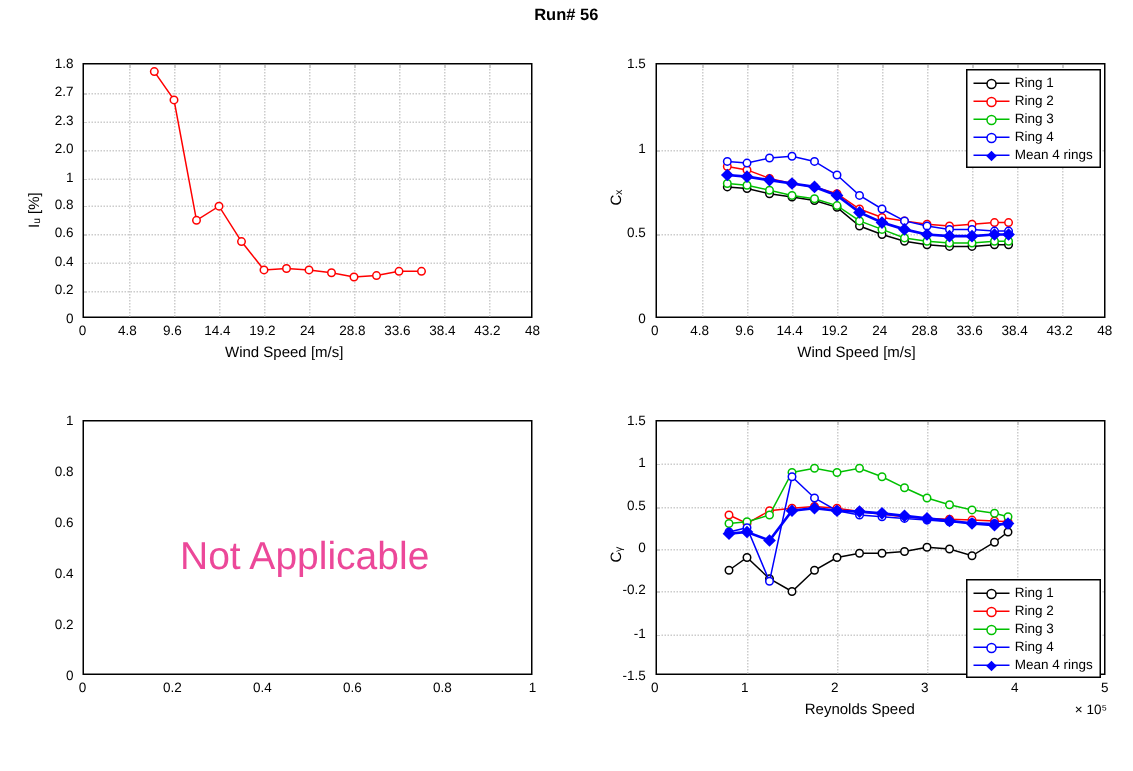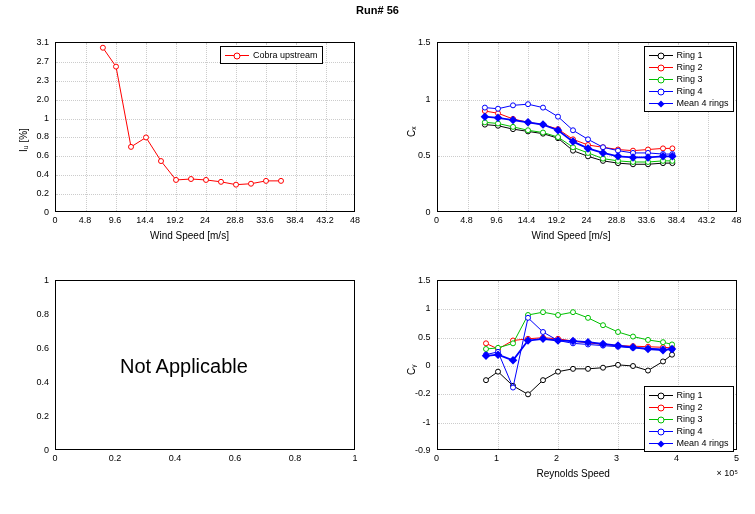--- a/index.html
+++ b/index.html
@@ -60,23 +60,23 @@
     padding: 2px 4px;
   }
   .legend .row { display: flex; align-items: center; gap: 4px; height: 12px;}
   .swatch-line { width: 24px; height: 0; border-top: 1px solid; position: relative;}
   .swatch-line .dot { position:absolute; left:50%; top:0; transform:translate(-50%,-50%); width:5px; height:5px; border:1px solid; border-radius:50%; background:#fff;}
   .swatch-line .diam { position:absolute; left:50%; top:0; transform:translate(-50%,-50%) rotate(45deg); width:5px; height:5px; background:#00f;}
   svg { position:absolute; left:0; top:0; overflow:visible; }
   .pt { fill:#fff; stroke-width:1; }
   .na-text {
     position: absolute;
-    font-size: 20px;
+    font-size: 26px;
     font-family: Arial;
-    color:#000000;
+    color:#ec4899;
   }
   .exp {
     position:absolute;
     font-size:9px;
   }
 </style>
 </head>
 <body>
 
 <div class="title">Run# 56</div>
@@ -114,49 +114,41 @@
           <circle cx="150" cy="136.94444444444446" r="2.5" class="pt" stroke="#ff0000" fill="#fff"></circle>
           <circle cx="164.99999999999997" cy="138.83333333333334" r="2.5" class="pt" stroke="#ff0000" fill="#fff"></circle>
           <circle cx="180" cy="141.66666666666666" r="2.5" class="pt" stroke="#ff0000" fill="#fff"></circle>
           <circle cx="195" cy="140.72222222222223" r="2.5" class="pt" stroke="#ff0000" fill="#fff"></circle>
           <circle cx="210.00000000000003" cy="137.88888888888889" r="2.5" class="pt" stroke="#ff0000" fill="#fff"></circle>
           <circle cx="225" cy="137.88888888888889" r="2.5" class="pt" stroke="#ff0000" fill="#fff"></circle>
         </svg>
       </div>
     <div class="axis-label ylabel" style="left:18px; top:120px;">Iᵤ [%]</div>
     <div class="axis-label" style="left:150px; top:198px;">Wind Speed [m/s]</div>
-    <div class="legend" style="left:220px; top:14px;">
-      <div class="row">
-        <span class="swatch-line" style="border-color:#ff0000;">
-            <span class="dot" style="border-color:#ff0000;"></span>
-          </span>
-        <span>Cobra upstream</span>
-      </div>
-    </div>
   <div class="tick tick-x" style="left: 55px; top: 183px;">0</div>
       <div class="tick tick-x" style="left: 85px; top: 183px;">4.8</div>
       <div class="tick tick-x" style="left: 115px; top: 183px;">9.6</div>
       <div class="tick tick-x" style="left: 145px; top: 183px;">14.4</div>
       <div class="tick tick-x" style="left: 175px; top: 183px;">19.2</div>
       <div class="tick tick-x" style="left: 205px; top: 183px;">24</div>
       <div class="tick tick-x" style="left: 235px; top: 183px;">28.8</div>
       <div class="tick tick-x" style="left: 265px; top: 183px;">33.6</div>
       <div class="tick tick-x" style="left: 295px; top: 183px;">38.4</div>
       <div class="tick tick-x" style="left: 325px; top: 183px;">43.2</div>
       <div class="tick tick-x" style="left: 355px; top: 183px;">48</div>
       <div class="tick tick-y" style="left: 49px; top: 180px; transform: translate(-100%, -50%);">0</div>
       <div class="tick tick-y" style="left: 49px; top: 161.111px; transform: translate(-100%, -50%);">0.2</div>
       <div class="tick tick-y" style="left: 49px; top: 142.222px; transform: translate(-100%, -50%);">0.4</div>
       <div class="tick tick-y" style="left: 49px; top: 123.333px; transform: translate(-100%, -50%);">0.6</div>
       <div class="tick tick-y" style="left: 49px; top: 104.444px; transform: translate(-100%, -50%);">0.8</div>
       <div class="tick tick-y" style="left: 49px; top: 85.5556px; transform: translate(-100%, -50%);">1</div>
       <div class="tick tick-y" style="left: 49px; top: 66.6667px; transform: translate(-100%, -50%);">2.0</div>
       <div class="tick tick-y" style="left: 49px; top: 47.7778px; transform: translate(-100%, -50%);">2.3</div>
       <div class="tick tick-y" style="left: 49px; top: 28.8889px; transform: translate(-100%, -50%);">2.7</div>
-      <div class="tick tick-y" style="left: 49px; top: 10px; transform: translate(-100%, -50%);">3.1</div>
+      <div class="tick tick-y" style="left: 49px; top: 10px; transform: translate(-100%, -50%);">1.8</div>
     </div>
 
   <div class="panel">
     <div class="plot" id="plot-tr" style="left:55px; top:10px; width:300px; height:170px;">
         <div class="grid-line vline" style="left: 30px; border-left: 1px dotted rgb(204, 204, 204); background: none;"></div>
         <div class="grid-line vline" style="left: 60px; border-left: 1px dotted rgb(204, 204, 204); background: none;"></div>
         <div class="grid-line vline" style="left: 90px; border-left: 1px dotted rgb(204, 204, 204); background: none;"></div>
         <div class="grid-line vline" style="left: 120px; border-left: 1px dotted rgb(204, 204, 204); background: none;"></div>
         <div class="grid-line vline" style="left: 150px; border-left: 1px dotted rgb(204, 204, 204); background: none;"></div>
         <div class="grid-line vline" style="left: 180px; border-left: 1px dotted rgb(204, 204, 204); background: none;"></div>
@@ -434,21 +426,21 @@
           </span>
           <span>Mean 4 rings</span>
         </div>
     </div>
   <div class="tick tick-x" style="left: 55px; top: 183px;">0</div>
       <div class="tick tick-x" style="left: 115px; top: 183px;">1</div>
       <div class="tick tick-x" style="left: 175px; top: 183px;">2</div>
       <div class="tick tick-x" style="left: 235px; top: 183px;">3</div>
       <div class="tick tick-x" style="left: 295px; top: 183px;">4</div>
       <div class="tick tick-x" style="left: 355px; top: 183px;">5</div>
-      <div class="tick tick-y" style="left: 49px; top: 180px; transform: translate(-100%, -50%);">-0.9</div>
+      <div class="tick tick-y" style="left: 49px; top: 180px; transform: translate(-100%, -50%);">-1.5</div>
       <div class="tick tick-y" style="left: 49px; top: 151.667px; transform: translate(-100%, -50%);">-1</div>
       <div class="tick tick-y" style="left: 49px; top: 123.333px; transform: translate(-100%, -50%);">-0.2</div>
       <div class="tick tick-y" style="left: 49px; top: 95px; transform: translate(-100%, -50%);">0</div>
       <div class="tick tick-y" style="left: 49px; top: 66.6667px; transform: translate(-100%, -50%);">0.5</div>
       <div class="tick tick-y" style="left: 49px; top: 38.3333px; transform: translate(-100%, -50%);">1</div>
       <div class="tick tick-y" style="left: 49px; top: 10px; transform: translate(-100%, -50%);">1.5</div>
     </div>
 
 </div>
 

